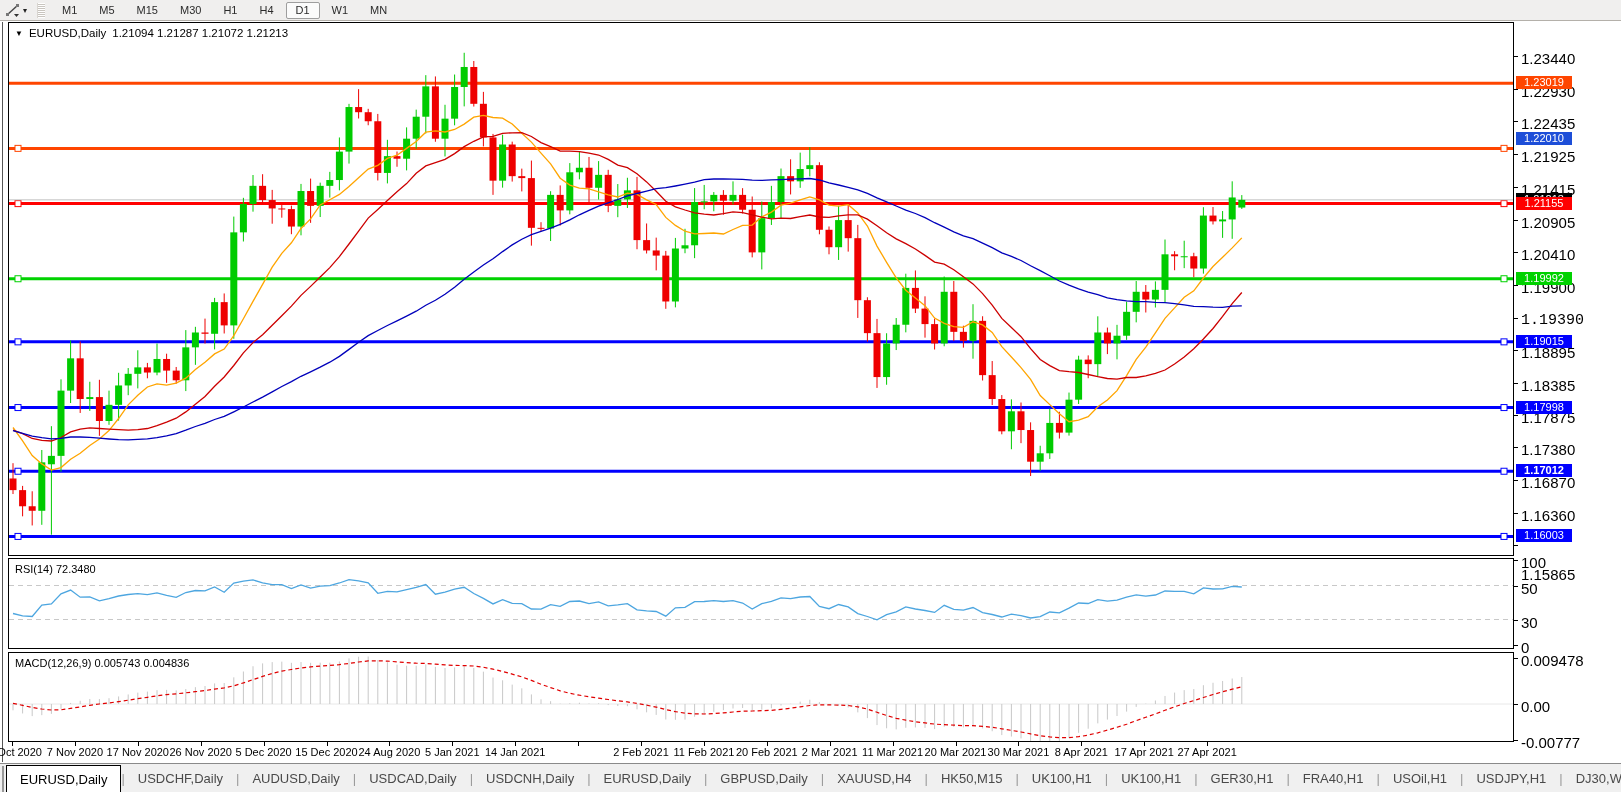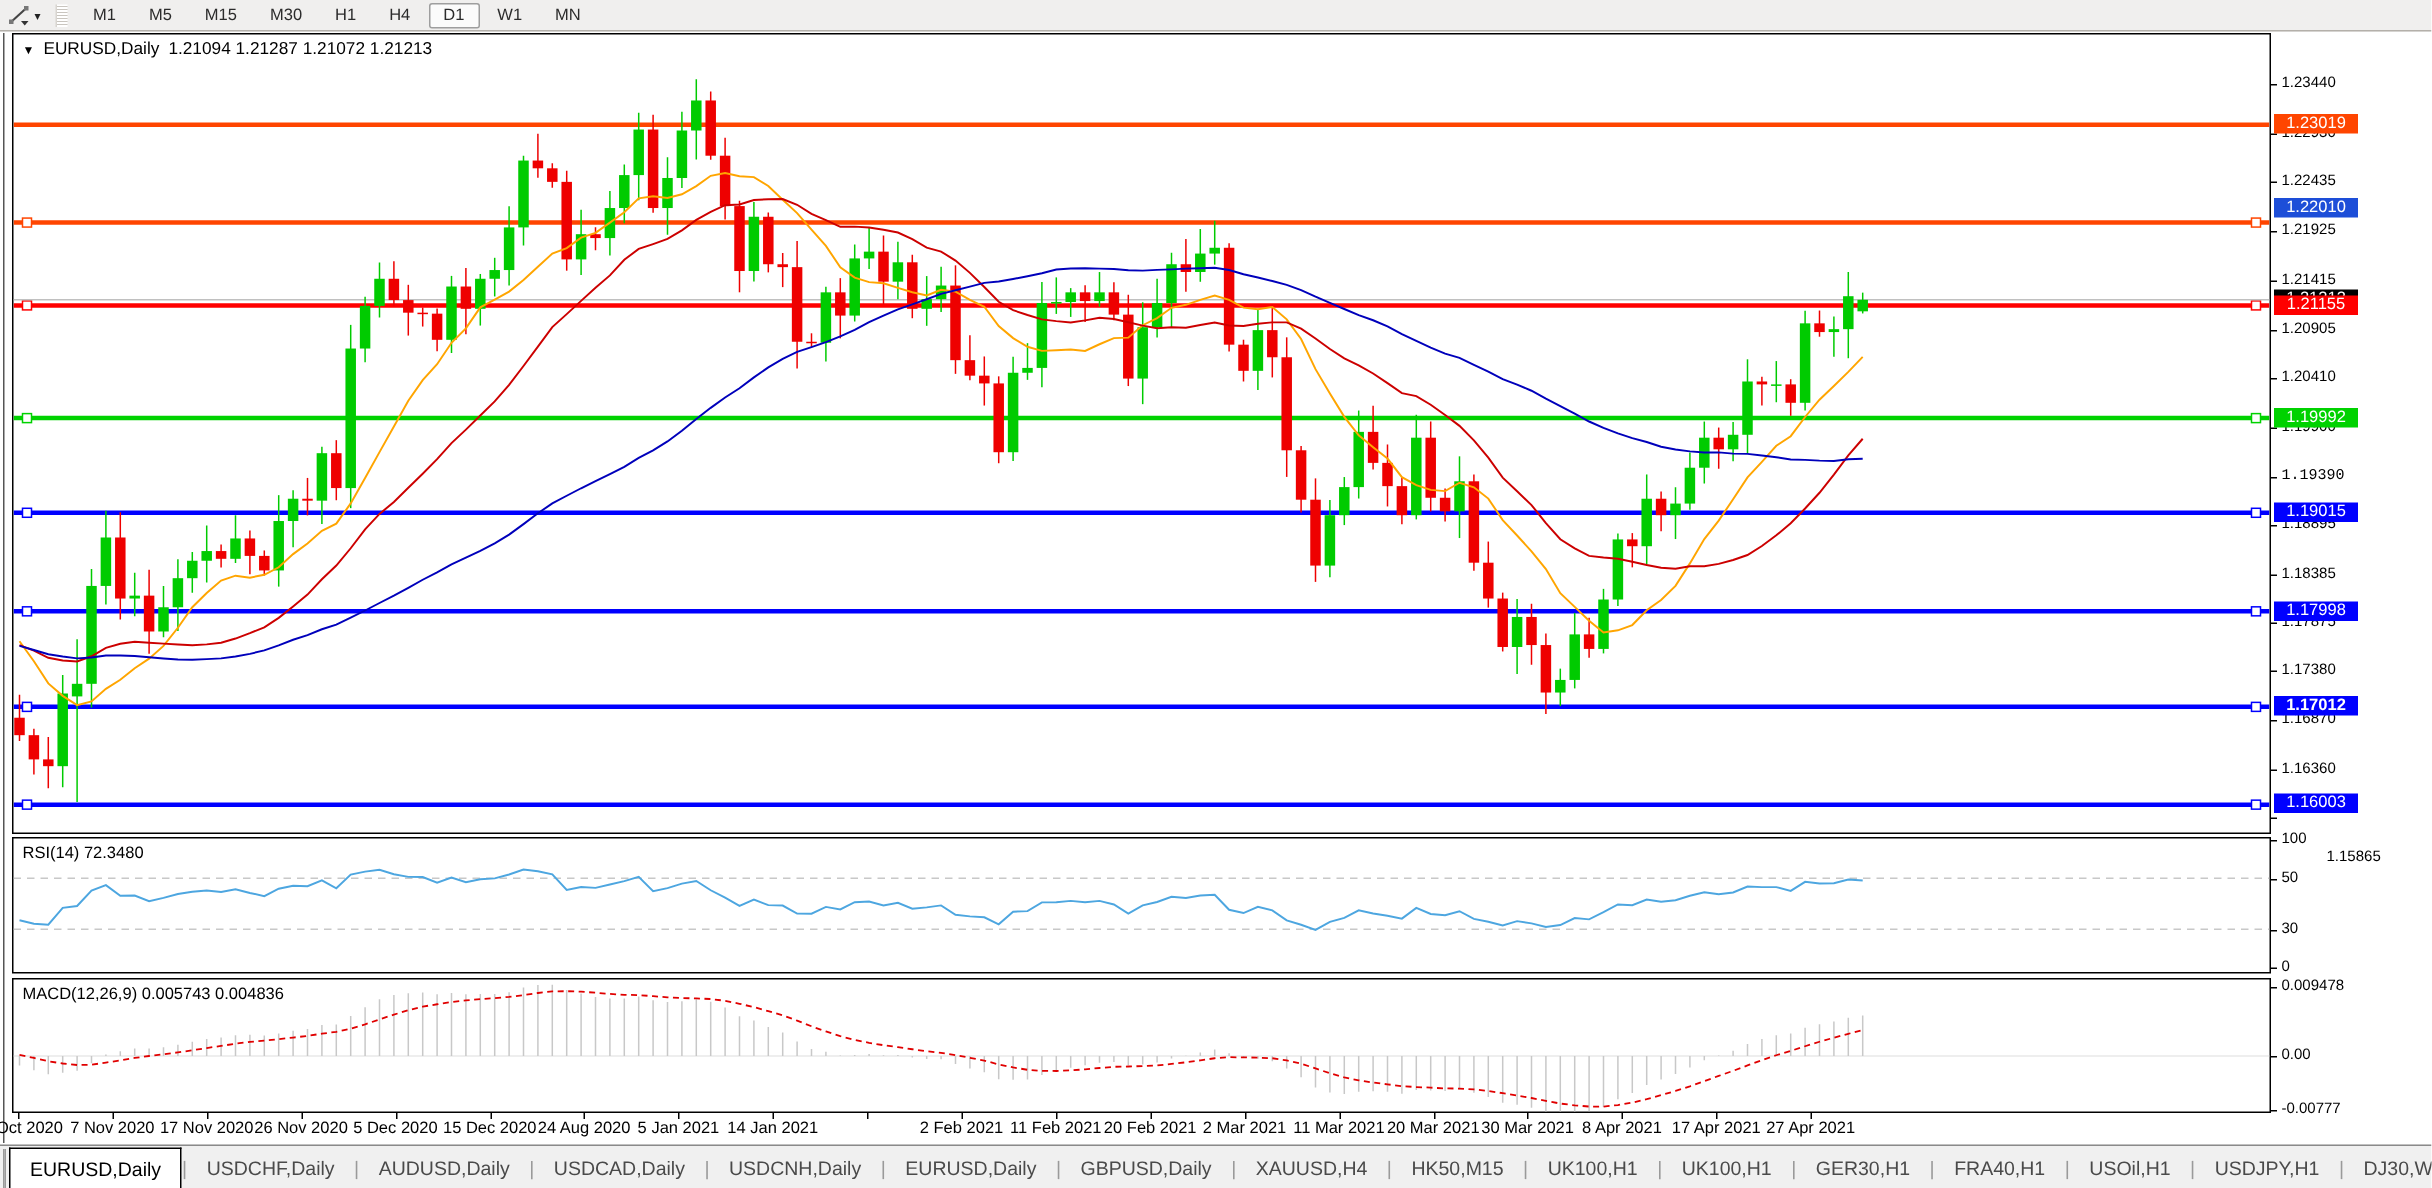--- a/index.html
+++ b/index.html
@@ -26,21 +26,21 @@
 
   .chart-title{position:absolute;left:15px;top:27px;font-size:11.5px;color:#000;display:flex;align-items:center;gap:6px;z-index:30;}
   .chart-title .tri{font-size:8px;}
   .pane-label{position:absolute;font-size:11px;color:#000;z-index:30;}
   #rsi-label{left:15px;top:563px;}
   #macd-label{left:15px;top:657px;}
 
   
   .axis-col{position:absolute;left:1514px;top:22px;width:107px;height:740px;background:#fff;}
   .axis-tick{position:absolute;left:0;width:4px;height:1px;background:#000;}
-  .axis-lbl{position:absolute;left:7px;font-size:10px;color:#000;white-space:nowrap;}
+  .axis-lbl{position:absolute;left:7px;font-size:15px;color:#000;white-space:nowrap;}
   .axis-badge{position:absolute;left:2px;min-width:50px;padding:0 3px;font-size:11px;line-height:13px;
               color:#fff;text-align:center;white-space:nowrap;}
 
   
   .dates-row{position:absolute;left:8px;top:742px;width:1506px;height:20px;background:#fff;}
   .date-tick{position:absolute;top:0;width:1px;height:4px;background:#000;}
   .date-lbl{position:absolute;top:4px;font-size:11px;color:#000;white-space:nowrap;transform:translateX(-50%);}
 
   
   .tabbar{position:absolute;left:0;top:763px;width:1621px;height:29px;background:#f0f0f0;
@@ -546,21 +546,21 @@
     <div class="axis-lbl" style="top: 354.553px;">1.18385</div>
     <div class="axis-tick" style="top: 393.499px;"></div>
     <div class="axis-lbl" style="top: 387.499px;">1.17875</div>
     <div class="axis-tick" style="top: 425.476px;"></div>
     <div class="axis-lbl" style="top: 419.476px;">1.17380</div>
     <div class="axis-tick" style="top: 458.422px;"></div>
     <div class="axis-lbl" style="top: 452.422px;">1.16870</div>
     <div class="axis-tick" style="top: 491.368px;"></div>
     <div class="axis-lbl" style="top: 485.368px;">1.16360</div>
     <div class="axis-tick" style="top: 523.345px;"></div>
-    <div class="axis-lbl" style="top: 544px; margin-left: 30px;">1.15865</div>
+    <div class="axis-lbl" style="top: 544px;">1.15865</div>
     <div class="axis-badge" style="top: 170.864px; background: rgb(0, 0, 0);">1.21213</div>
     <div class="axis-badge" style="top: 54.1966px; background: rgb(255, 69, 0);">1.23019</div>
     <div class="axis-badge" style="top: 110px; background: #1d4ed8;">1.22010</div>
     <div class="axis-badge" style="top: 174.611px; background: rgb(255, 0, 0);">1.21155</div>
     <div class="axis-badge" style="top: 249.741px; background: rgb(0, 210, 0);">1.19992</div>
     <div class="axis-badge" style="top: 312.855px; background: rgb(0, 0, 255);">1.19015</div>
     <div class="axis-badge" style="top: 378.553px; background: rgb(0, 0, 255);">1.17998</div>
     <div class="axis-badge" style="top: 442.249px; background: rgb(0, 0, 255); font-weight: bold;">1.17012</div>
     <div class="axis-badge" style="top: 507.43px; background: rgb(0, 0, 255);">1.16003</div>
     <div class="axis-tick" style="top: 538px;"></div>

